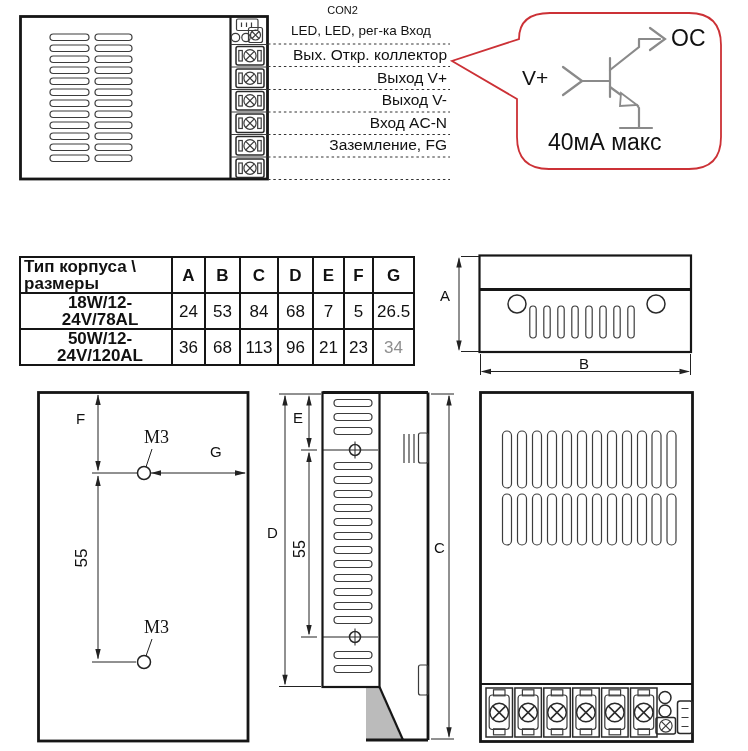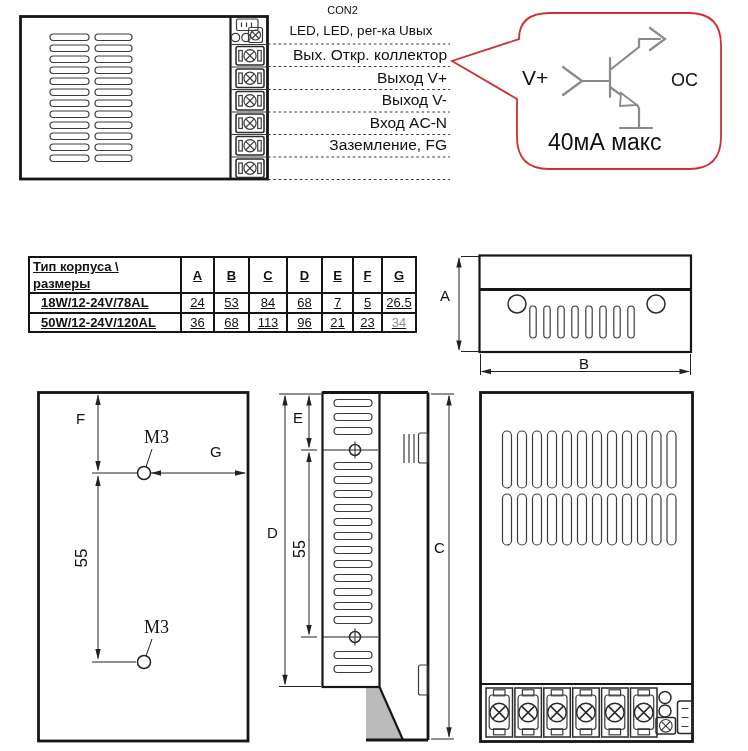--- a/index.html
+++ b/index.html
@@ -7,27 +7,27 @@
           font-family:"Liberation Sans", sans-serif;color:#111;}
   .art{position:absolute;left:0;top:0;}
   .txt{position:absolute;white-space:nowrap;}
   .pin-rows{position:absolute;left:265px;top:44px;width:184px;}
   .pin-row{height:22.55px;display:flex;align-items:center;justify-content:flex-end;
            font-size:15.5px;padding-right:2px;}
   .center{text-align:center;}
   .serif{font-family:"Liberation Serif", serif;}
   .rot{transform:rotate(-90deg);transform-origin:center center;}
   
-  table.spec{position:absolute;left:28px;top:256px;border-collapse:collapse;table-layout:fixed;
-             font-size:13px;text-decoration:underline;}
+  table.spec{position:absolute;left:19px;top:256px;border-collapse:collapse;table-layout:fixed;
+             font-size:17px;}
   table.spec th, table.spec td{border:2px solid #151515;height:17.6px;padding:0 3px;
              line-height:17px;overflow:hidden;}
   table.spec th{font-weight:bold;text-align:center;}
   table.spec td{text-align:center;}
-  table.spec td.nm{text-align:left;font-weight:bold;padding-left:11px;}
+  table.spec td.nm{text-align:center;font-weight:bold;padding-left:11px;}
   table.spec th.nm{text-align:left;}
   td.gray{color:#8f8f8f;}
   
   .ln3{fill:none;stroke:#161616;stroke-width:2.8;}
   .ln2{fill:none;stroke:#161616;stroke-width:2.2;}
   .thin{fill:none;stroke:#3c3c3c;stroke-width:1.2;}
   .thin15{fill:none;stroke:#2a2a2a;stroke-width:1.5;}
   .dim{fill:none;stroke:#222;stroke-width:1;}
   .arr{fill:#222;stroke:none;}
   .dot{fill:none;stroke:#333;stroke-width:1;stroke-dasharray:2.5 2.8;}
@@ -284,32 +284,32 @@
       <rect x="656" y="717.5" width="19.5" height="16.5" rx="2" class="thin15"></rect>
       <circle cx="665.8" cy="725.8" r="6.3" class="thin"></circle>
       <path d="M661.3 721.3 L670.3 730.3 M670.3 721.3 L661.3 730.3" class="thin"></path>
       <rect x="677.5" y="701" width="15" height="32.5" rx="2.5" class="thin15"></rect>
       <path d="M681.5 708.5 H688.5 M681.5 717.5 H688.5 M681.5 726.5 H688.5" class="thin"></path>
     </g>
   </g>
 </svg>
 
 <div class="txt center" style="left:270px;top:4px;width:145px;font-size:11px;">CON2</div>
-<div class="txt center" style="left:266px;top:23px;width:190px;font-size:13.5px;">LED, LED,  рег-ка Uвых</div>
+<div class="txt center" style="left:266px;top:23px;width:190px;font-size:13.5px;">LED, LED,  рег-ка Вход</div>
 
 <div class="pin-rows">
   <div class="pin-row">Вых. Откр. коллектор</div>
   <div class="pin-row">Выход V+</div>
   <div class="pin-row">Выход V-</div>
   <div class="pin-row">Вход AC-N</div>
   <div class="pin-row">Заземление, FG</div>
 </div>
 
 <div class="txt" style="left:522px;top:66px;font-size:21px;">V+</div>
-<div class="txt" style="left:671px;top:25px;font-size:18px;margin-top:45px;">OC</div>
+<div class="txt" style="left:671px;top:25px;font-size:23px;">OC</div>
 <div class="txt" style="left:548px;top:129px;font-size:23px;">40мА макс</div>
 
 <div class="txt" style="left:440px;top:287px;font-size:15px;">A</div>
 <div class="txt" style="left:579px;top:355px;font-size:15px;">B</div>
 
 <div class="txt" style="left:76px;top:410px;font-size:15px;">F</div>
 <div class="txt" style="left:210px;top:443px;font-size:15px;">G</div>
 <div class="txt rot center" style="left:66px;top:548px;width:32px;font-size:17px;">55</div>
 <div class="txt serif" style="left:144px;top:427px;font-size:18px;">M3</div>
 <div class="txt serif" style="left:144px;top:617px;font-size:18px;">M3</div>

